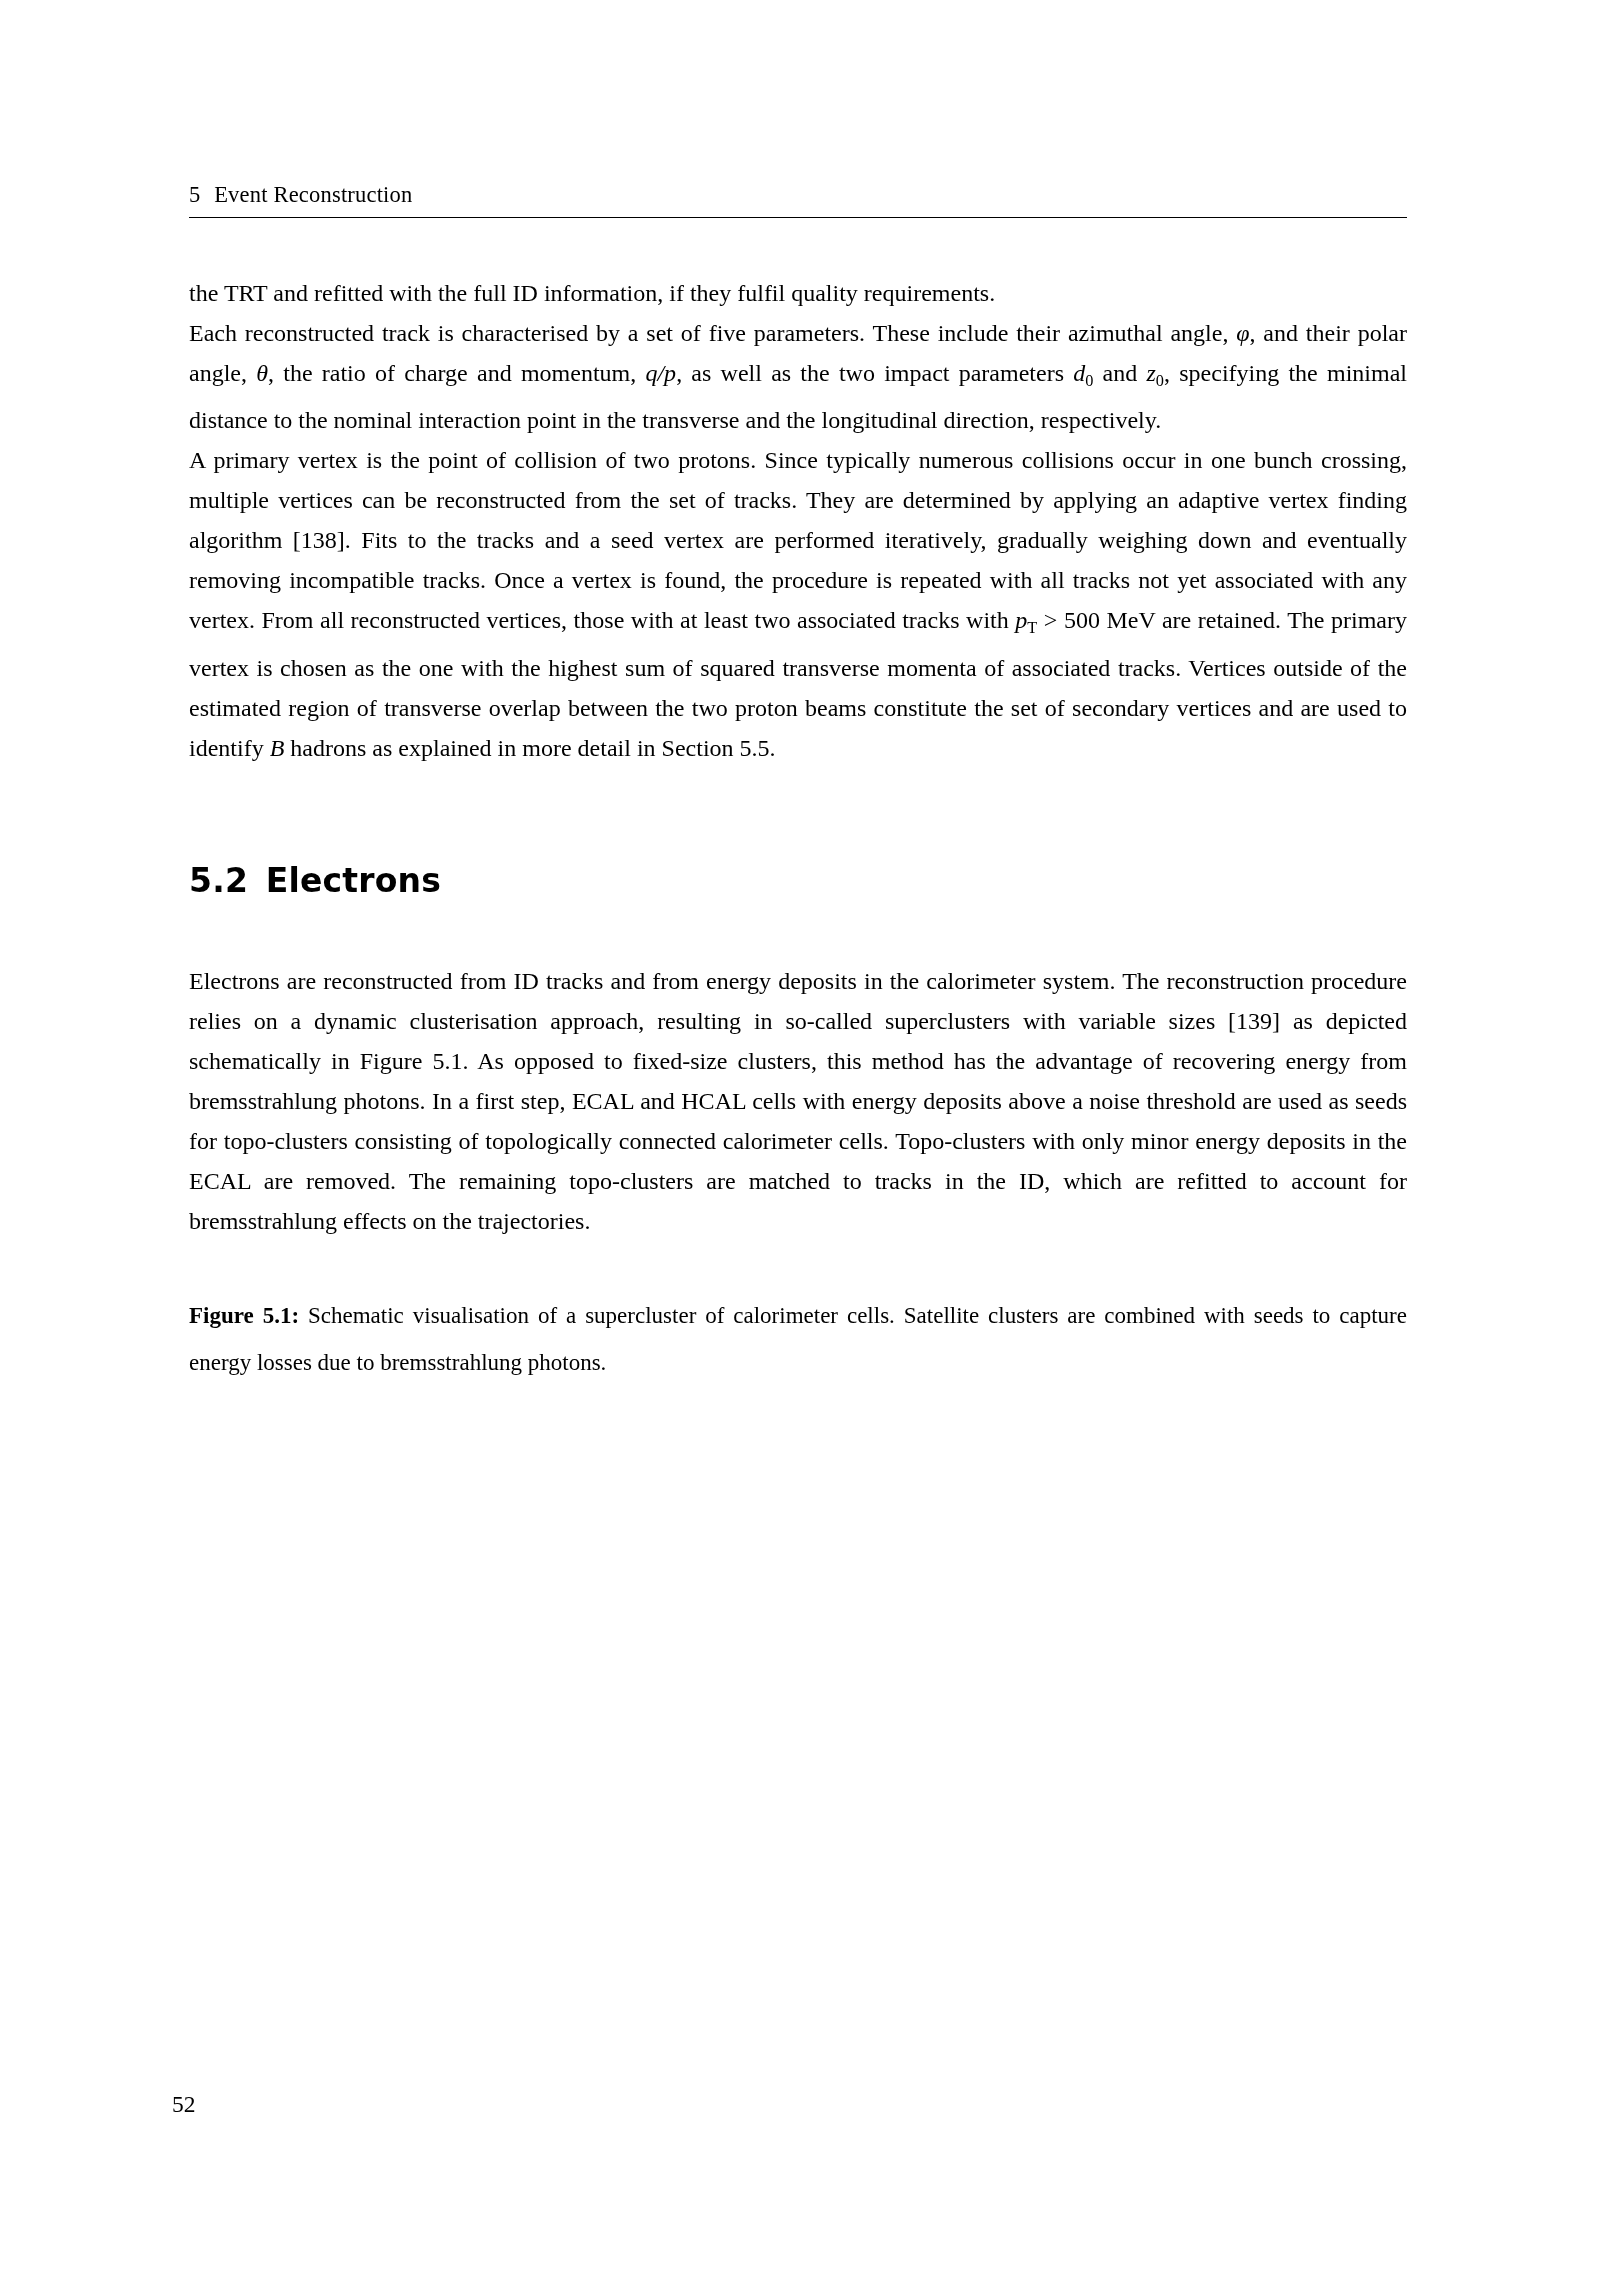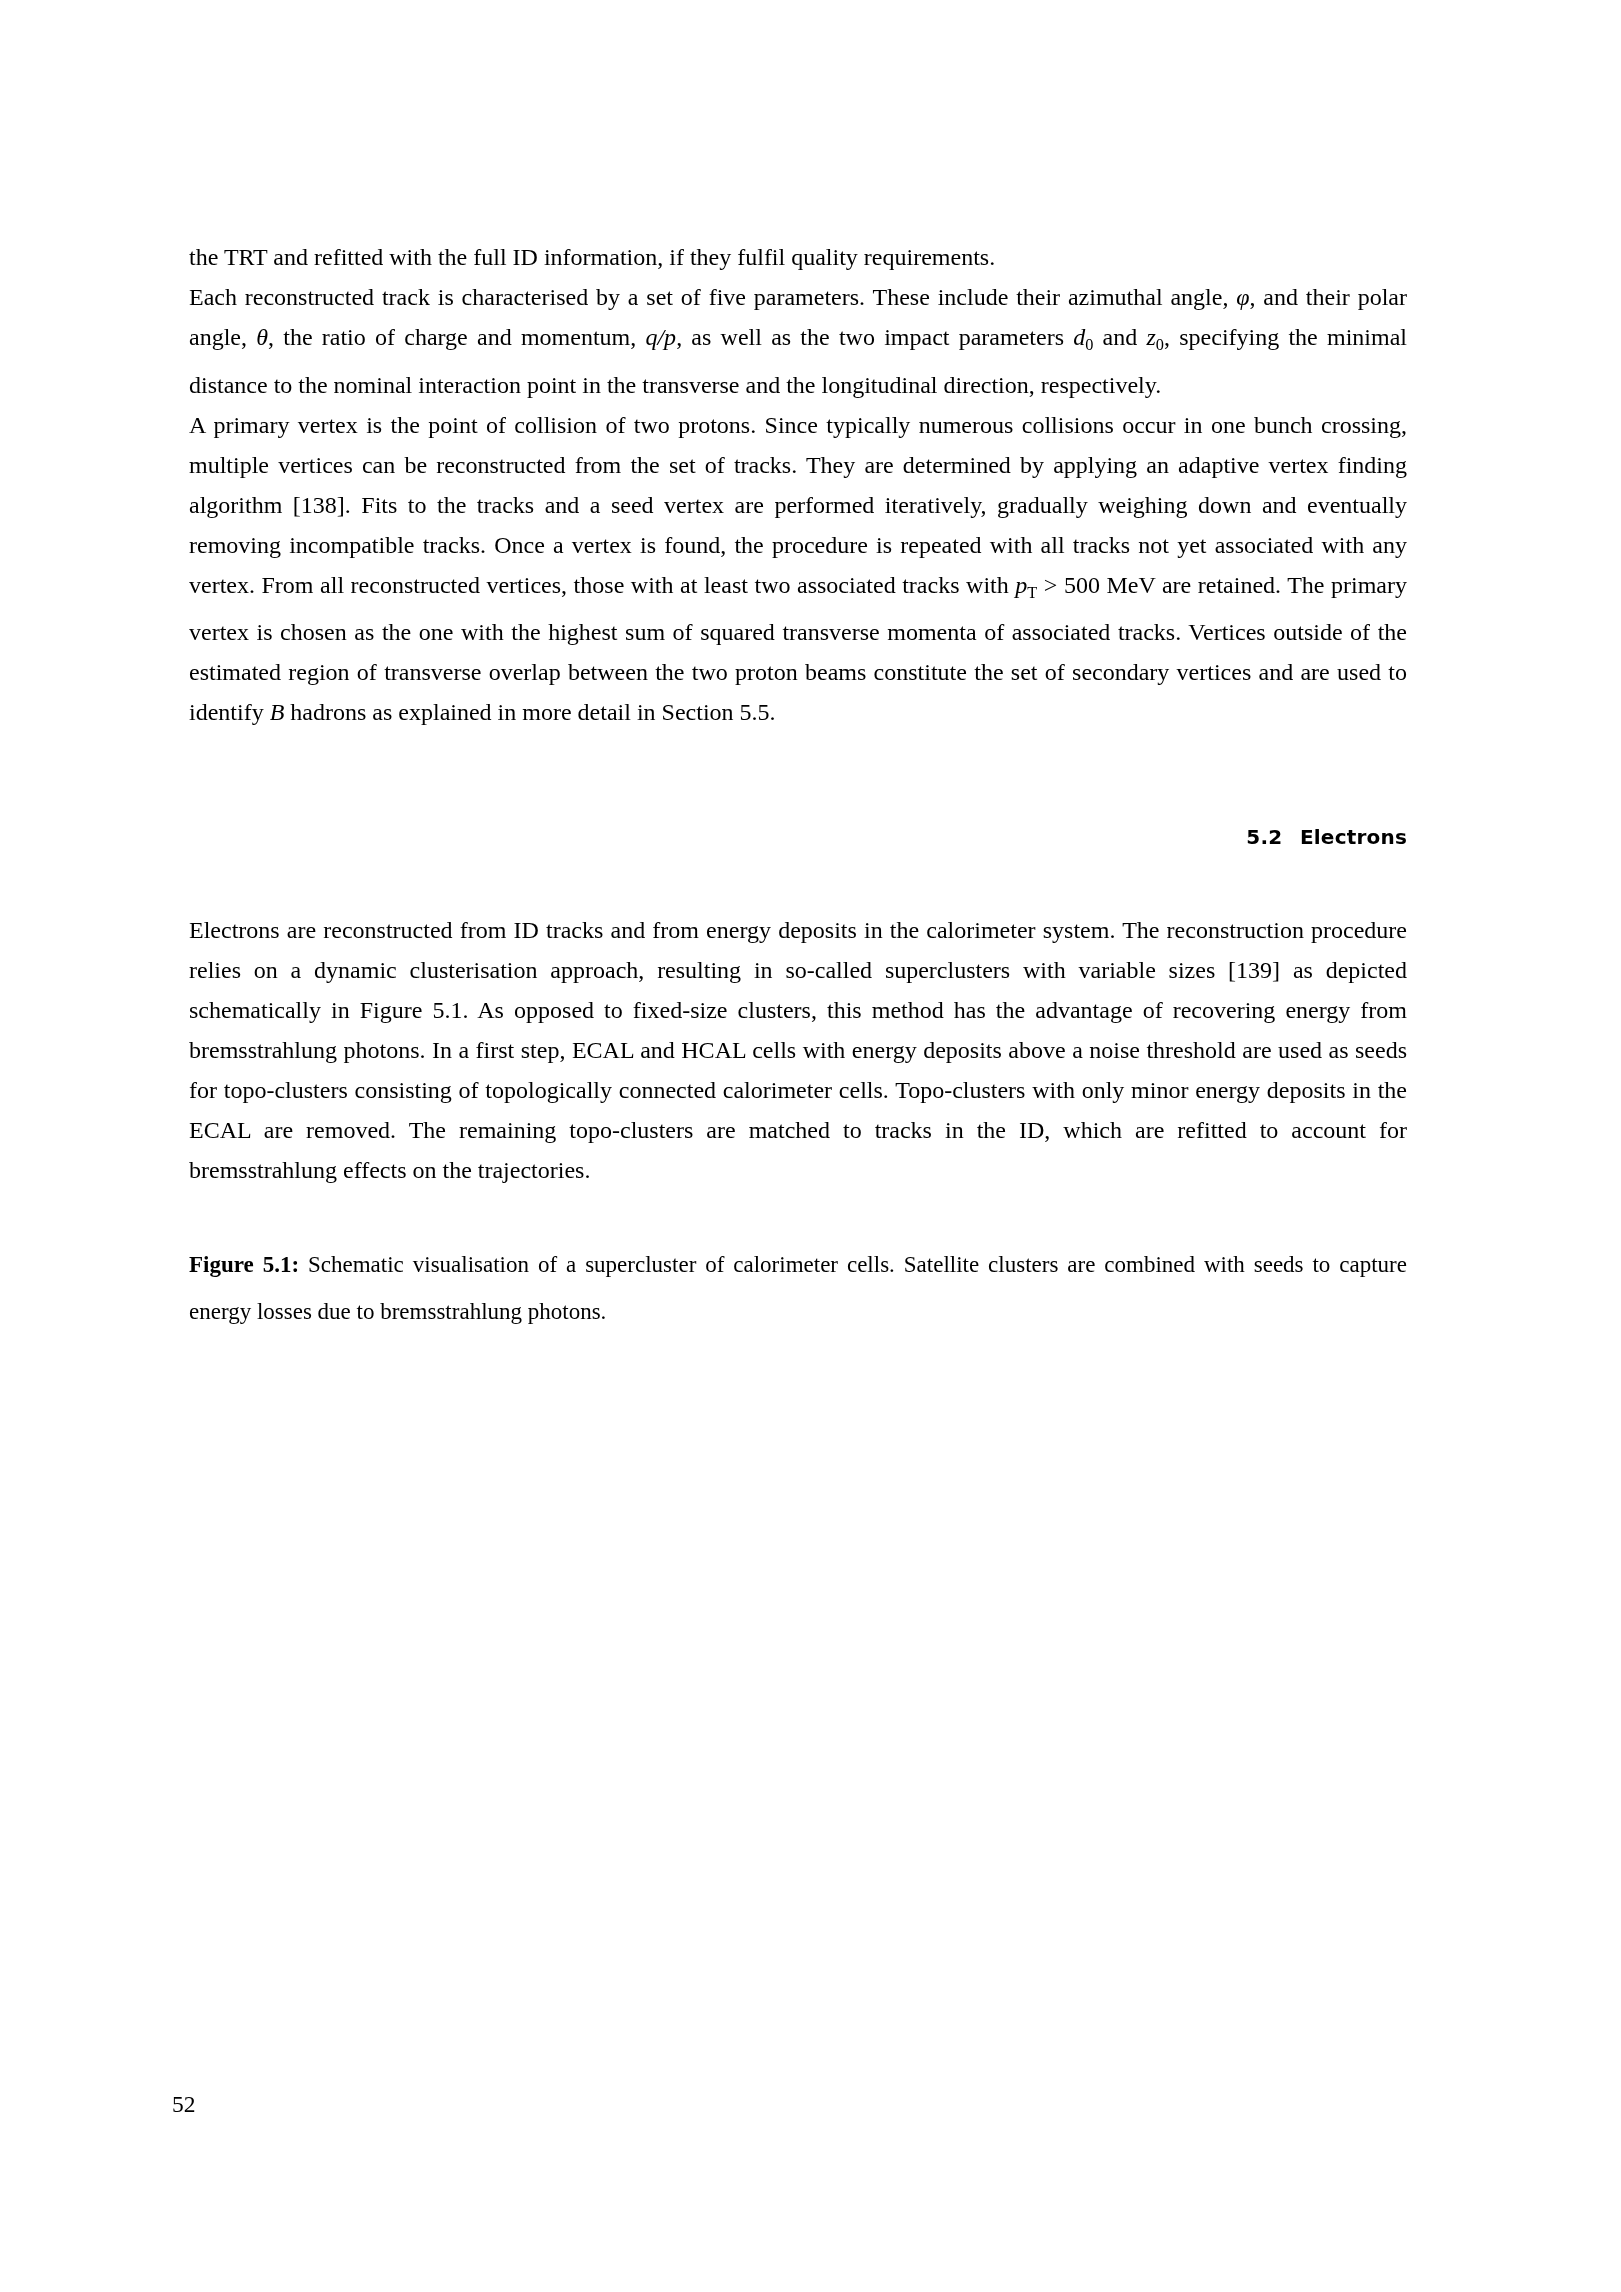--- a/index.html
+++ b/index.html
@@ -51,26 +51,25 @@
   .tight { margin-top: 0; }
   
   .it { font-style: italic; }
   .subu {
     font-size: 0.68em;
     vertical-align: -0.28em;
     font-style: normal;
   }
   h2.section {
     font-family: "DejaVu Sans", sans-serif;
-    font-size: 20px;
+    font-size: 33px;
     font-weight: bold;
     margin: 0;
     padding: 0;
     letter-spacing: 0.2px;
-    text-align: right;
   }
   .section-wrap {
     margin-top: 93px;
     margin-bottom: 61px;
   }
   .section-num { margin-right: 17.6px; }
   
   .figure {
     margin-top: 51px;
     width: 100%;
@@ -93,20 +92,23 @@
     font-size: 23.5px;
   }
 </style>
 </head>
 <body>
 
 <div class="page">
 
   <div class="content">
 
+    <div class="runhead">
+      <span class="num">5</span><span>Event Reconstruction</span>
+    </div>
 
     <p class="body first"><span>the TRT and refitted with the full ID information, if they fulfil quality requirements.</span></p>
 
     <p class="body tight"><span>Each reconstructed track is characterised by a set of five parameters. These include their azimuthal angle, </span><span class="it">φ</span><span>, and their polar angle, </span><span class="it">θ</span><span>, the ratio of charge and momentum, </span><span class="it">q/p</span><span>, as well as the two impact parameters </span><span class="it">d</span><span class="subu">0</span><span> and </span><span class="it">z</span><span class="subu">0</span><span>, specifying the minimal distance to the nominal interaction point in the transverse and the longitudinal direction, respectively.</span></p>
 
     <p class="body tight"><span>A primary vertex is the point of collision of two protons. Since typically numerous collisions occur in one bunch crossing, multiple vertices can be reconstructed from the set of tracks. They are determined by applying an adaptive vertex finding algorithm [138]. Fits to the tracks and a seed vertex are performed iteratively, gradually weighing down and eventually removing incompatible tracks. Once a vertex is found, the procedure is repeated with all tracks not yet associated with any vertex. From all reconstructed vertices, those with at least two associated tracks with </span><span class="it">p</span><span class="subu">T</span><span> &gt; 500 MeV are retained. The primary vertex is chosen as the one with the highest sum of squared transverse momenta of associated tracks. Vertices outside of the estimated region of transverse overlap between the two proton beams constitute the set of secondary vertices and are used to identify </span><span class="it">B</span><span> hadrons as explained in more detail in Section 5.5.</span></p>
 
     <div class="section-wrap">
       <h2 class="section"><span class="section-num">5.2</span><span>Electrons</span></h2>
     </div>

